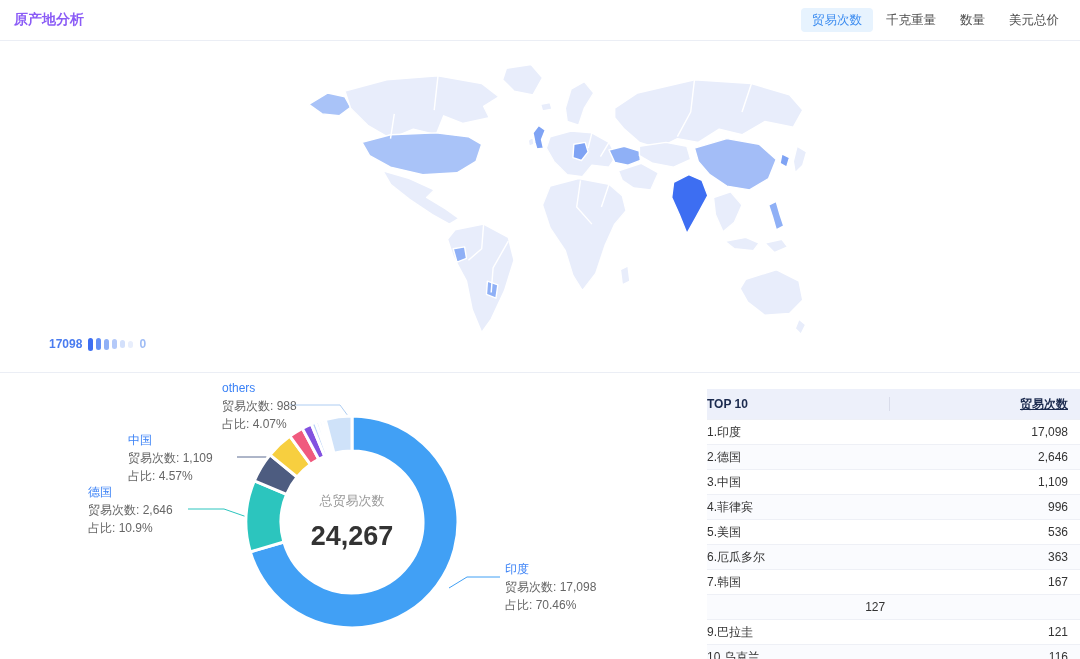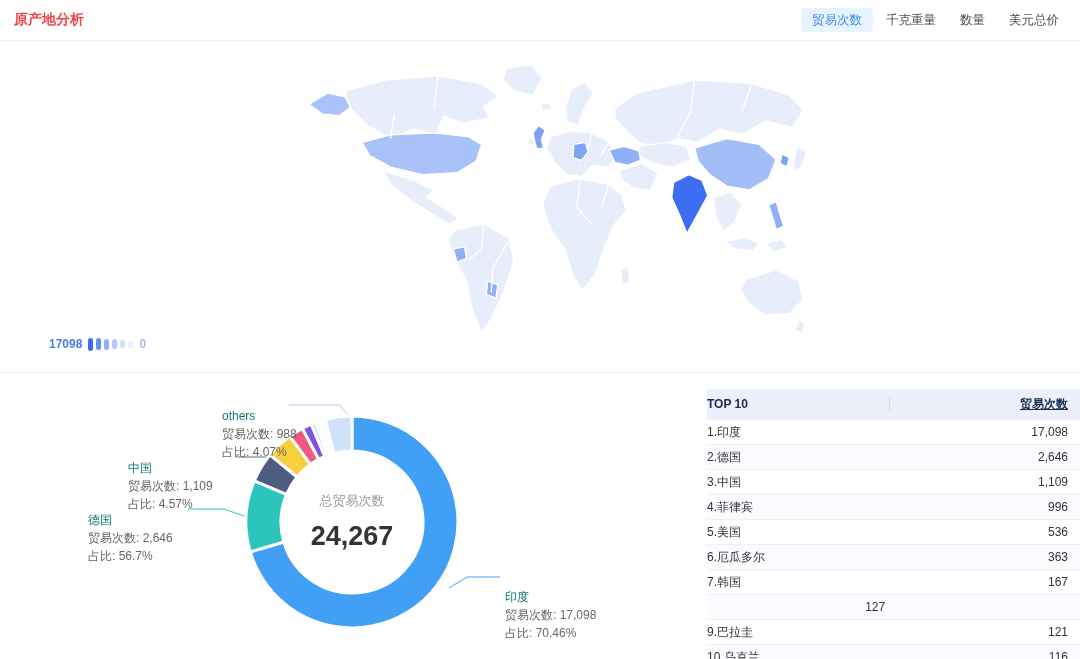--- a/index.html
+++ b/index.html
@@ -2,21 +2,21 @@
 <html><head>
 <meta charset="utf-8">
 <style>
   html,body{margin:0;padding:0;background:#fff;}
   .app{position:relative;width:1080px;height:659px;background:#fff;overflow:hidden;
        font-family:"Liberation Sans",sans-serif;color:#333;}
 
   
   .hdr{position:absolute;left:0;top:0;width:1080px;height:41px;
        border-bottom:1px solid #ebeef5;display:flex;align-items:center;box-sizing:border-box;}
-  .hdr-title{margin-left:14px;font-size:14px;font-weight:700;color:#ef4444;}
+  .hdr-title{margin-left:14px;font-size:14px;font-weight:700;color:#8b5cf6;}
   .tabs{margin-left:auto;margin-right:10px;display:flex;align-items:center;gap:14px;}
   .tab-group{display:flex;align-items:center;gap:2px;}
   .tab{display:flex;align-items:center;gap:5px;border:none;background:transparent;cursor:pointer;
        font-family:inherit;font-size:12.5px;color:#4d4d4d;padding:6px 11px;border-radius:4px;line-height:1;}
   .tab.active{background:#e7f3fe;color:#3c8cf0;}
   .tab svg{display:block;}
 
   
   .map-sec{position:absolute;left:0;top:41px;width:1080px;height:331px;background:#fff;margin-left:14px;}
   .world-map{position:absolute;left:268px;top:14px;width:540px;height:285px;}
@@ -31,21 +31,21 @@
   
   .bottom{position:absolute;left:0;top:372px;width:1080px;height:287px;border-top:1px solid #ebeef5;box-sizing:border-box;}
   .conn{position:absolute;left:0;top:0;width:1080px;height:287px;pointer-events:none;z-index:1;}
   .donut{position:absolute;left:227px;top:24px;width:250px;height:250px;z-index:2;}
   .donut-center{position:absolute;left:227px;top:24px;width:250px;height:250px;z-index:3;
                 display:flex;flex-direction:column;align-items:center;justify-content:center;
                 gap:11px;pointer-events:none;}
   .dc-label{font-size:13px;color:#999;}
   .dc-value{font-size:27px;font-weight:600;color:#333;}
   .pie-callout{position:absolute;z-index:3;font-size:12px;line-height:18px;color:#666;}
-  .pie-callout .co-name{color:#0f766e;margin-top:28px;}
+  .pie-callout .co-name{color:#3b82f6;}
 
   
   .top10{position:absolute;left:707px;top:16px;width:373px;z-index:2;
          border-bottom:1px solid #e9ecf4;box-sizing:border-box;}
   .thead{display:flex;height:30px;align-items:center;background:#edf0fa;
          font-size:12px;font-weight:700;color:#1b2a4e;}
   .thead .tname{border-right:1px solid #d9dcea;}
   .th-sort{text-decoration:underline;cursor:pointer;}
   .trow{display:flex;height:24px;align-items:center;font-size:12px;color:#333;
         border-top:1px solid #eef0f6;background:#fff;}
@@ -158,21 +158,21 @@
       <div>占比: 4.07%</div>
     </div>
     <div class="pie-callout" style="left:128px;top:58px;">
       <div class="co-name">中国</div>
       <div>贸易次数: 1,109</div>
       <div>占比: 4.57%</div>
     </div>
     <div class="pie-callout" style="left:88px;top:110px;">
       <div class="co-name">德国</div>
       <div>贸易次数: 2,646</div>
-      <div>占比: 56.7%</div>
+      <div>占比: 10.9%</div>
     </div>
     <div class="pie-callout" style="left:505px;top:187px;">
       <div class="co-name">印度</div>
       <div>贸易次数: 17,098</div>
       <div>占比: 70.46%</div>
     </div>
 
     <div class="top10">
       <div class="thead">
         <span class="tname">TOP 10</span>

